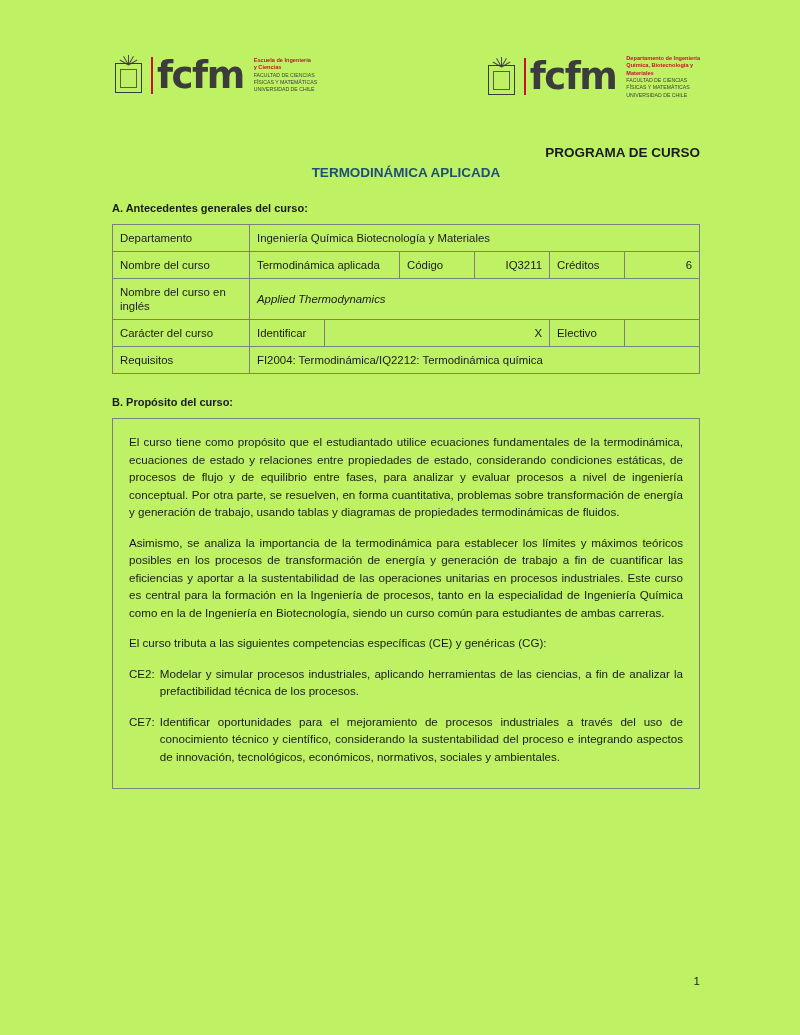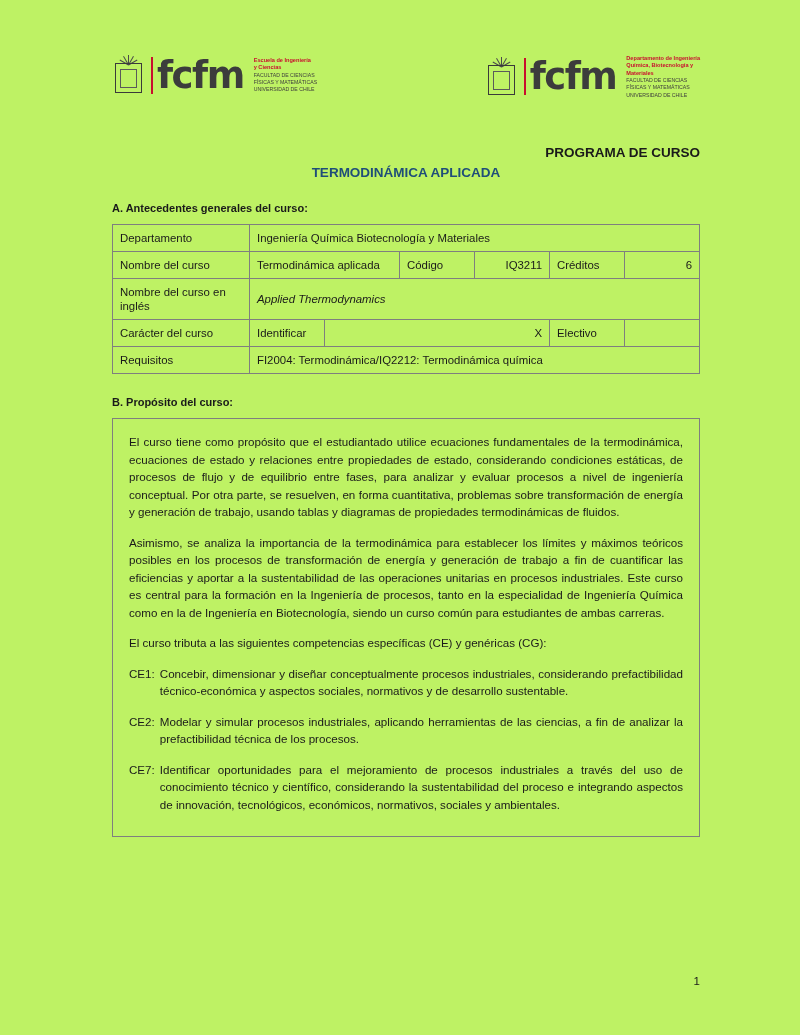--- a/index.html
+++ b/index.html
@@ -260,24 +260,20 @@
     </table>
 
   <div class="section-head">B. Propósito del curso:</div>
 
   <div class="purpose">
     <p>El curso tiene como propósito que el estudiantado utilice ecuaciones fundamentales de la termodinámica, ecuaciones de estado y relaciones entre propiedades de estado, considerando condiciones estáticas, de procesos de flujo y de equilibrio entre fases, para analizar y evaluar procesos a nivel de ingeniería conceptual. Por otra parte, se resuelven, en forma cuantitativa, problemas sobre transformación de energía y generación de trabajo, usando tablas y diagramas de propiedades termodinámicas de fluidos.</p>
     <p>Asimismo, se analiza la importancia de la termodinámica para establecer los límites y máximos teóricos posibles en los procesos de transformación de energía y generación de trabajo a fin de cuantificar las eficiencias y aportar a la sustentabilidad de las operaciones unitarias en procesos industriales. Este curso es central para la formación en la Ingeniería de procesos, tanto en la especialidad de Ingeniería Química como en la de Ingeniería en Biotecnología, siendo un curso común para estudiantes de ambas carreras.</p>
     <p>El curso tributa a las siguientes competencias específicas (CE) y genéricas (CG):</p>
 
     <div class="comp">
-      <div class="code">CE1:</div>
-      <div class="body">Concebir, dimensionar y diseñar conceptualmente procesos industriales, considerando prefactibilidad técnico-económica y aspectos sociales, normativos  y de desarrollo sustentable.</div>
-    </div>
-    <div class="comp">
       <div class="code">CE2:</div>
       <div class="body">Modelar y simular procesos industriales, aplicando herramientas de las ciencias, a fin de analizar la prefactibilidad técnica de los procesos.</div>
     </div>
     <div class="comp">
       <div class="code">CE7:</div>
       <div class="body">Identificar  oportunidades para el mejoramiento de procesos industriales a través del uso de conocimiento técnico y científico, considerando la sustentabilidad del proceso e integrando aspectos de innovación, tecnológicos, económicos, normativos, sociales y ambientales.</div>
     </div>
   </div>
 
   <div class="page-num">1</div>

